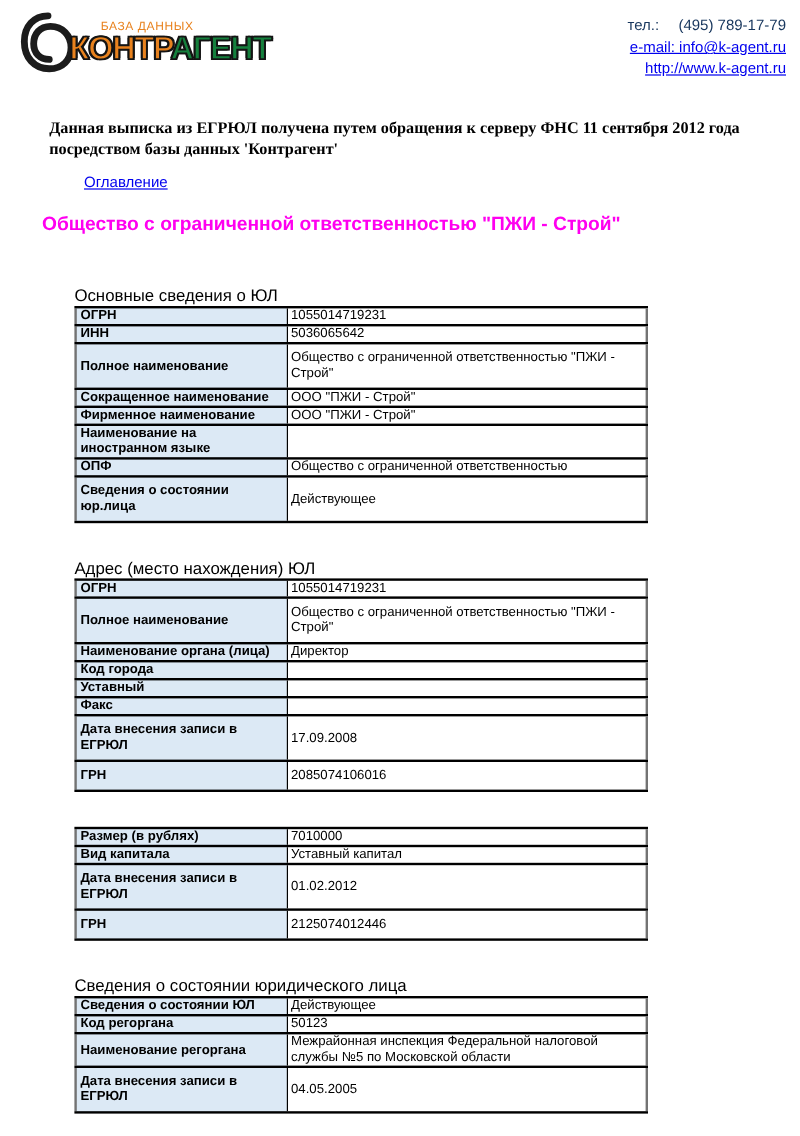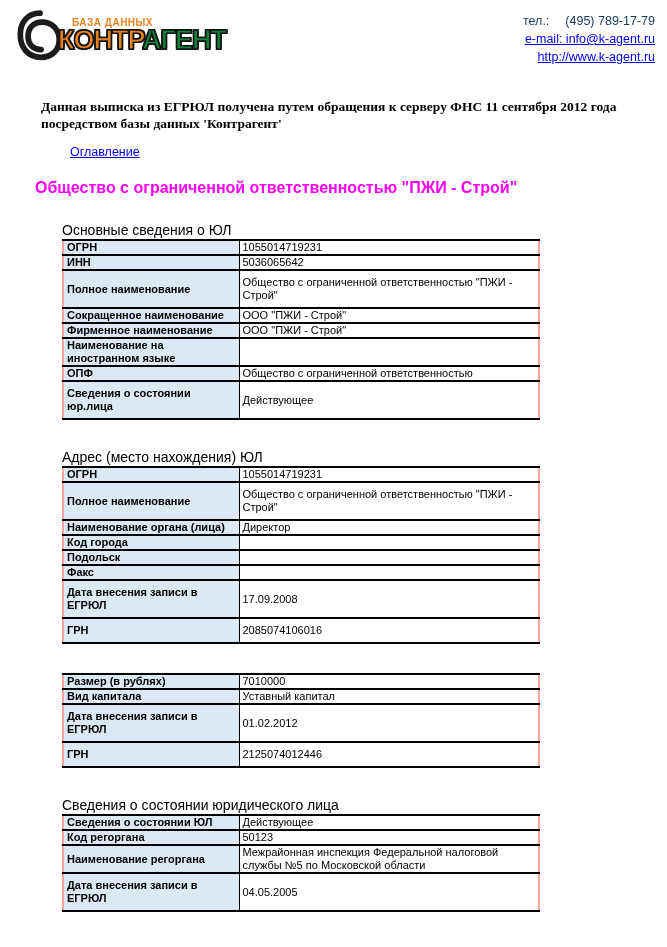--- a/index.html
+++ b/index.html
@@ -18,23 +18,23 @@
     justify-content: space-between;
     align-items: flex-start;
     padding: 8px 12px 0 14px;
   }
   .logo { display: flex; align-items: center; }
   .logo svg { flex: 0 0 auto; }
   .logo-text { margin-left: -8px; }
   .logo-top {
     color: #e8821e;
     font-size: 10px;
-    font-weight: bold;
+    font-weight: normal;
     letter-spacing: 0.5px;
-    margin-left: 14px;
+    margin-left: 26px;
     margin-bottom: -2px;
   }
   .logo-main {
     font-size: 27px;
     font-weight: bold;
     letter-spacing: -1px;
     line-height: 28px;
     -webkit-text-stroke: 1.3px #141414;
     text-shadow: 1px 1px 0 #141414, -1px 1px 0 #141414, 1px -1px 0 #141414, -1px -1px 0 #141414;
   }
@@ -68,30 +68,30 @@
     margin: 19px 12px 0 35px;
     color: #ff00f0;
     font-size: 16px;
     font-weight: bold;
     line-height: 19px;
   }
 
   
   .sections { margin-left: 62px; width: 478px; }
   .section { margin-top: 29px; }
-  .section:first-child { margin-top: 25px; }
+  .section:first-child { margin-top: 41px; }
   .section-heading {
     font-size: 14px;
     line-height: 16px;
     margin-bottom: 1px;
   }
   table.kv {
     width: 478px;
     border-collapse: collapse;
-    border: 2px solid #fca5a5;
+    border: 2px solid #737373;
     table-layout: fixed;
   }
   table.kv td {
     border: 1px solid #000;
     border-top-width: 2px;
     border-bottom-width: 2px;
     font-size: 11px;
     line-height: 13px;
     padding: 0 3px;
     vertical-align: middle;
@@ -186,21 +186,21 @@
           </tr>
           <tr>
             <td class="label-cell">Наименование органа (лица)</td>
             <td class="value-cell">Директор</td>
           </tr>
           <tr>
             <td class="label-cell">Код города</td>
             <td class="value-cell"></td>
           </tr>
           <tr>
-            <td class="label-cell">Подольск</td>
+            <td class="label-cell">Уставный</td>
             <td class="value-cell"></td>
           </tr>
           <tr>
             <td class="label-cell">Факс</td>
             <td class="value-cell"></td>
           </tr>
           <tr class="tall">
             <td class="label-cell">Дата внесения записи в ЕГРЮЛ</td>
             <td class="value-cell">17.09.2008</td>
           </tr>

